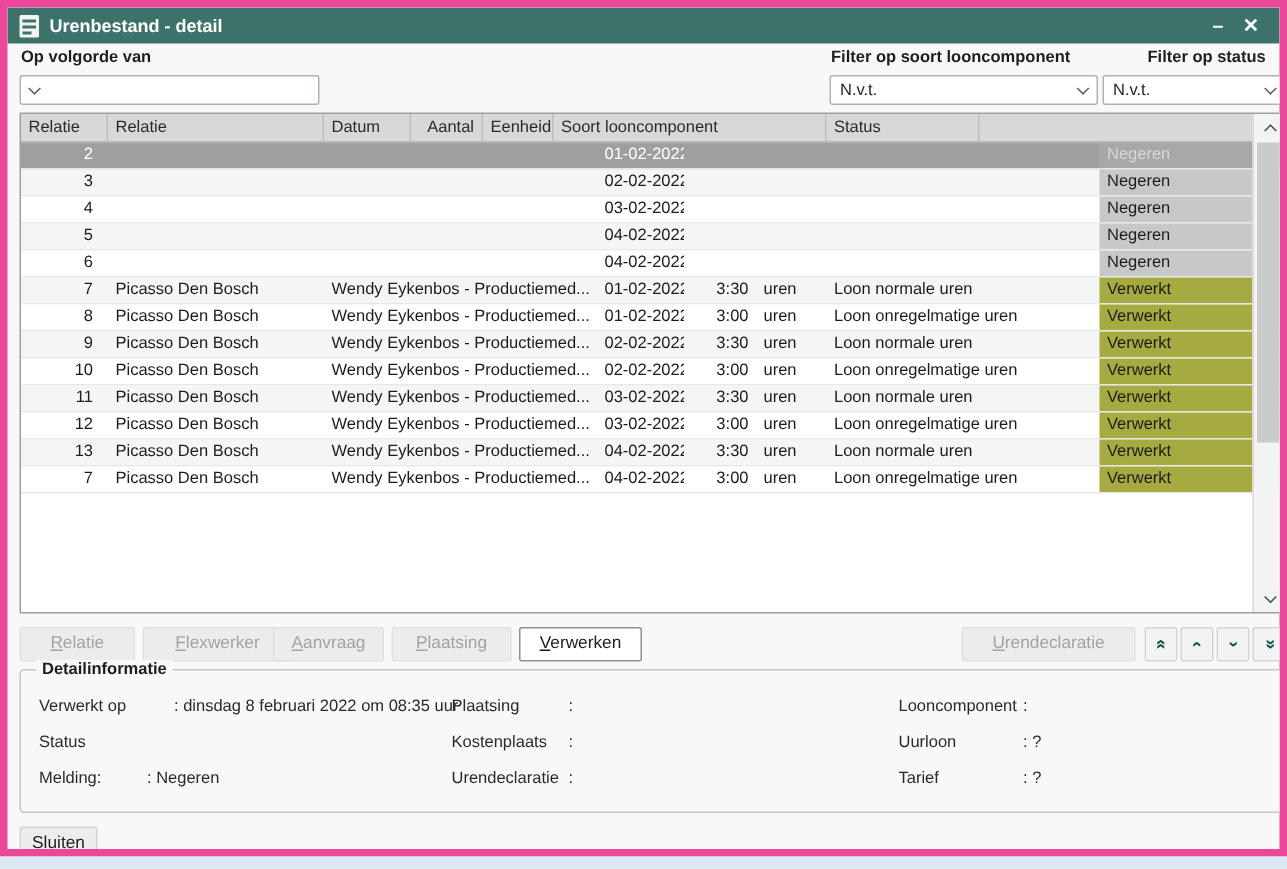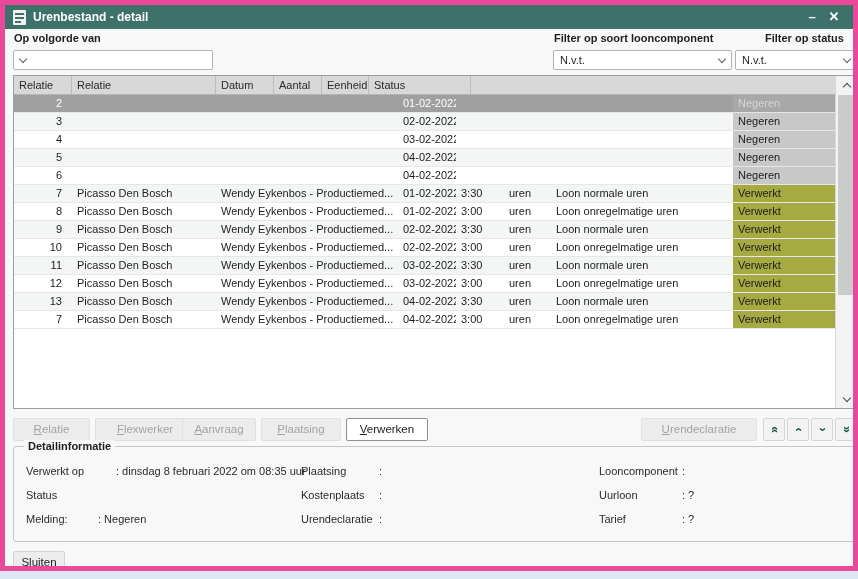--- a/index.html
+++ b/index.html
@@ -33,21 +33,21 @@
            overflow:hidden; white-space:nowrap; }
   .trow { display:flex; height:18px; border-bottom:1px solid #e6e8e7; background:#fff; }
   .trow.alt { background:#f3f6f5; }
   .trow.selected { background:#9f9f9f; color:#ffffff; }
   .cell { font-size:11px; color:#1c1c1c; line-height:17px; padding-left:5px; overflow:hidden; white-space:nowrap; }
   .trow.selected .cell { color:#ffffff; }
   .c-nr   { width:58px;  text-align:right; padding-right:10px; padding-left:0; }
   .c-rel  { width:144px; }
   .c-flex { width:182px; }
   .c-dat  { width:58px;  }
-  .c-aan  { width:48px; padding-right:5px; }
+  .c-aan  { width:48px; text-align:right; padding-right:5px; }
   .c-een  { width:47px; }
   .c-soort{ width:182px; }
   .c-status{ width:102px; }
   .c-status.negeren  { background:#c8c8c8; }
   .c-status.verwerkt { background:#a6ab41; }
   .trow.selected .c-status.negeren { background:#a8a8a8; color:#d6d6d6; }
 
   
   .vscroll { position:absolute; top:0; right:0; width:21px; height:332px; background:#f2f3f2; border-left:1px solid #d8d8d8; }
   .sb-btn { position:absolute; left:0; width:21px; height:18px; display:flex; align-items:center; justify-content:center; background:#f2f3f2; }
@@ -111,20 +111,21 @@
     <span class="chev"></span>
   </div>
 
   <div class="table">
     <div class="thead">
         <div class="hcell c-nr" style="text-align: left; padding-left: 5px; padding-right: 0px;">Relatie</div>
         <div class="hcell c-rel">Relatie</div>
         <div class="hcell c-dat">Datum</div>
         <div class="hcell c-aan">Aantal</div>
         <div class="hcell c-een">Eenheid</div>
+        <div class="hcell c-soort">Soort looncomponent</div>
         <div class="hcell c-status">Status</div>
       </div>
     <div>
         <div class="trow selected">
           <div class="cell c-nr">2</div>
           <div class="cell c-rel"></div>
           <div class="cell c-flex"></div>
           <div class="cell c-dat">01-02-2022</div>
           <div class="cell c-aan"></div>
           <div class="cell c-een"></div>

